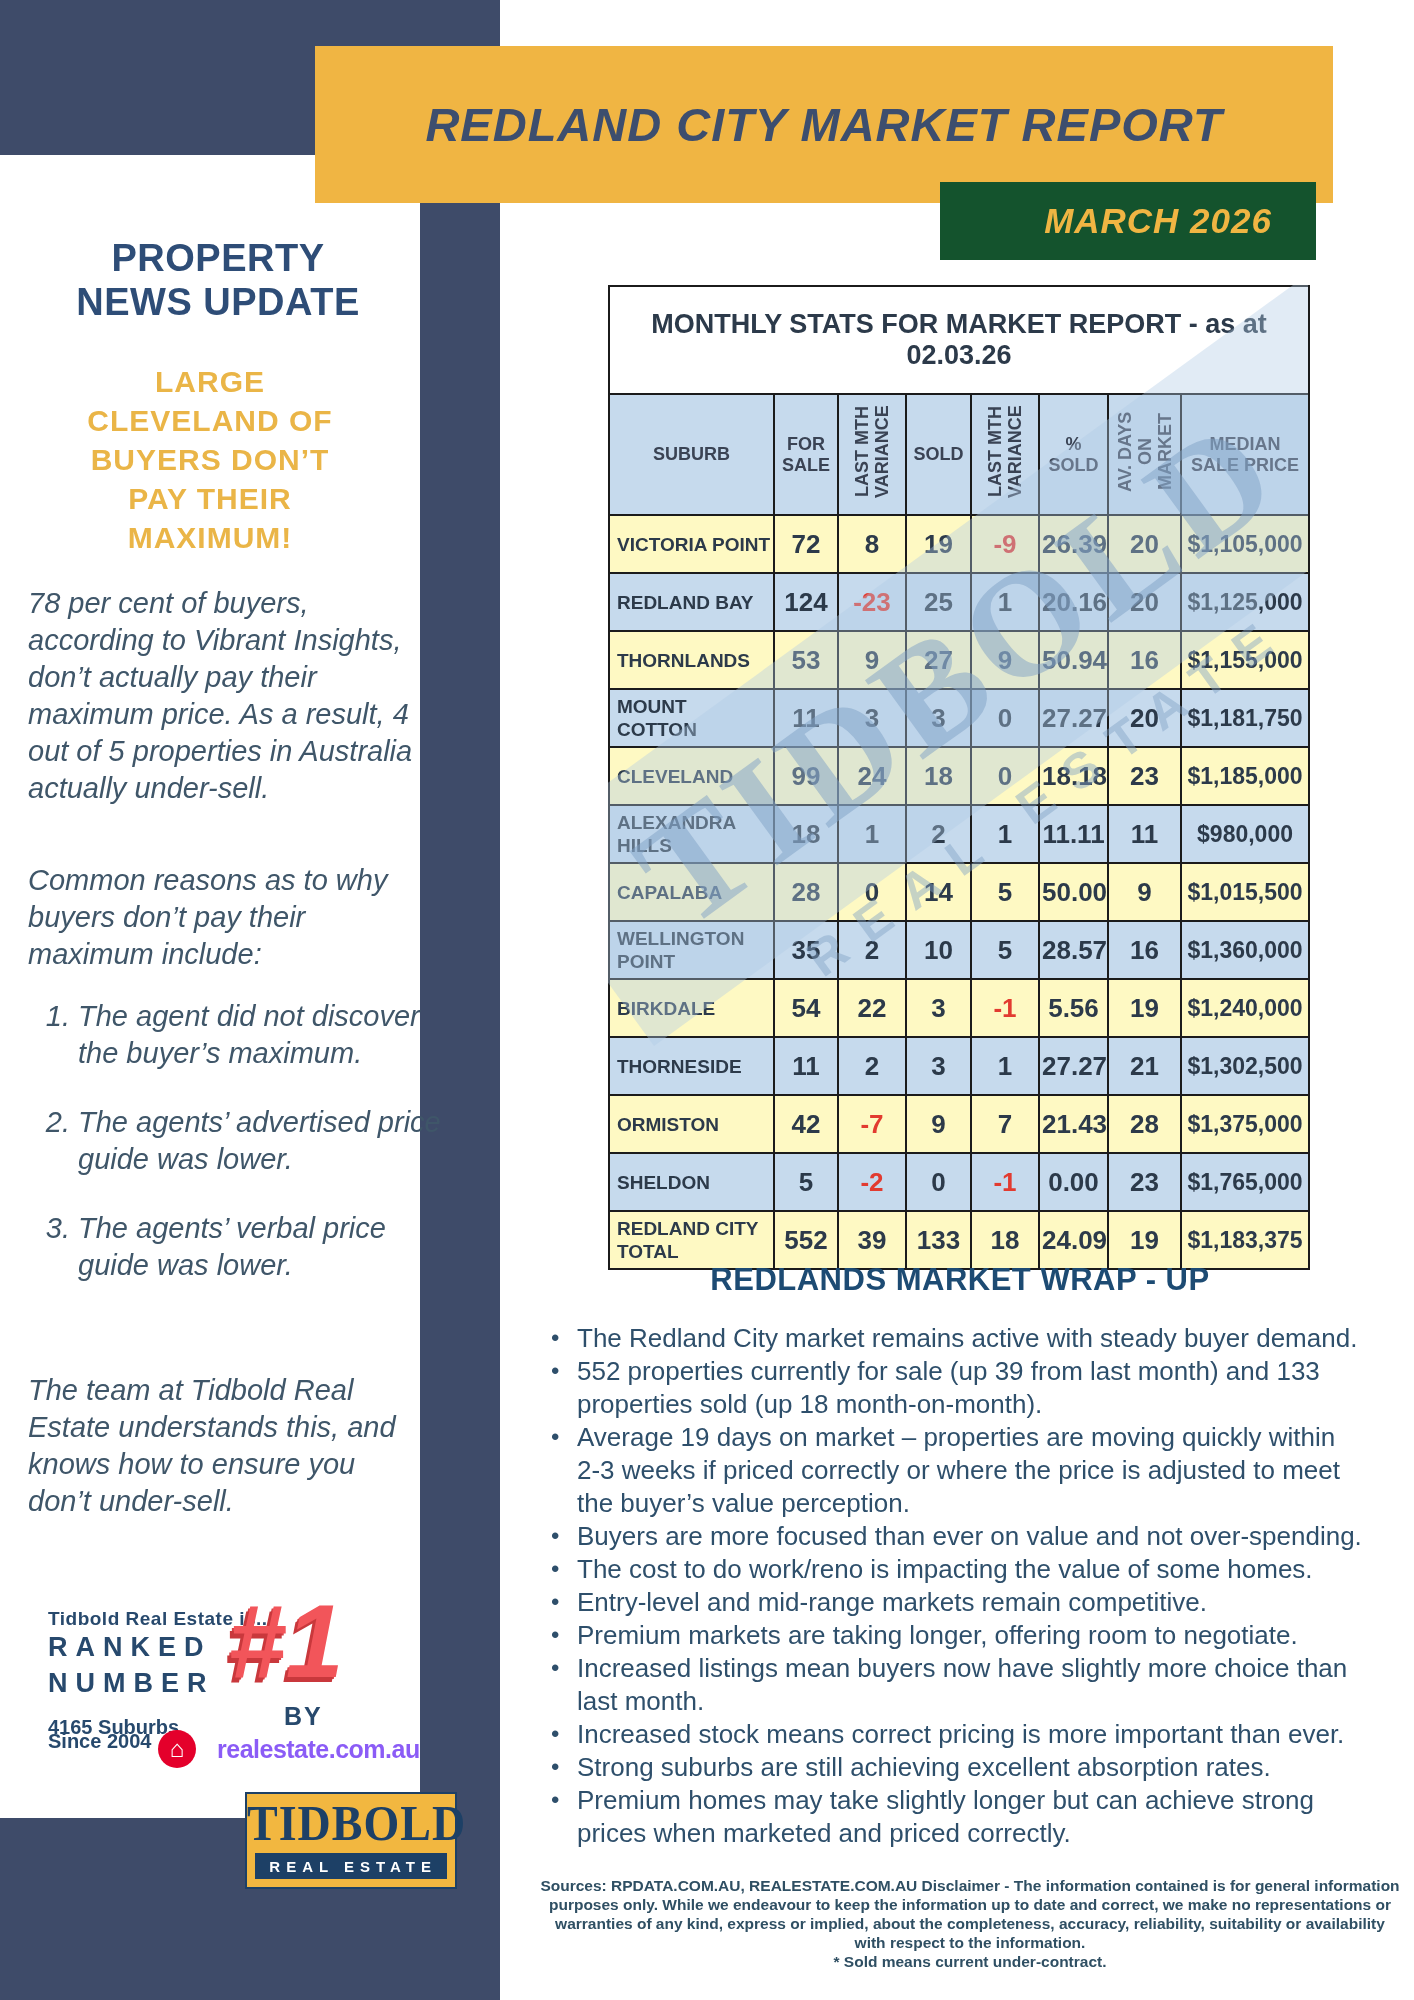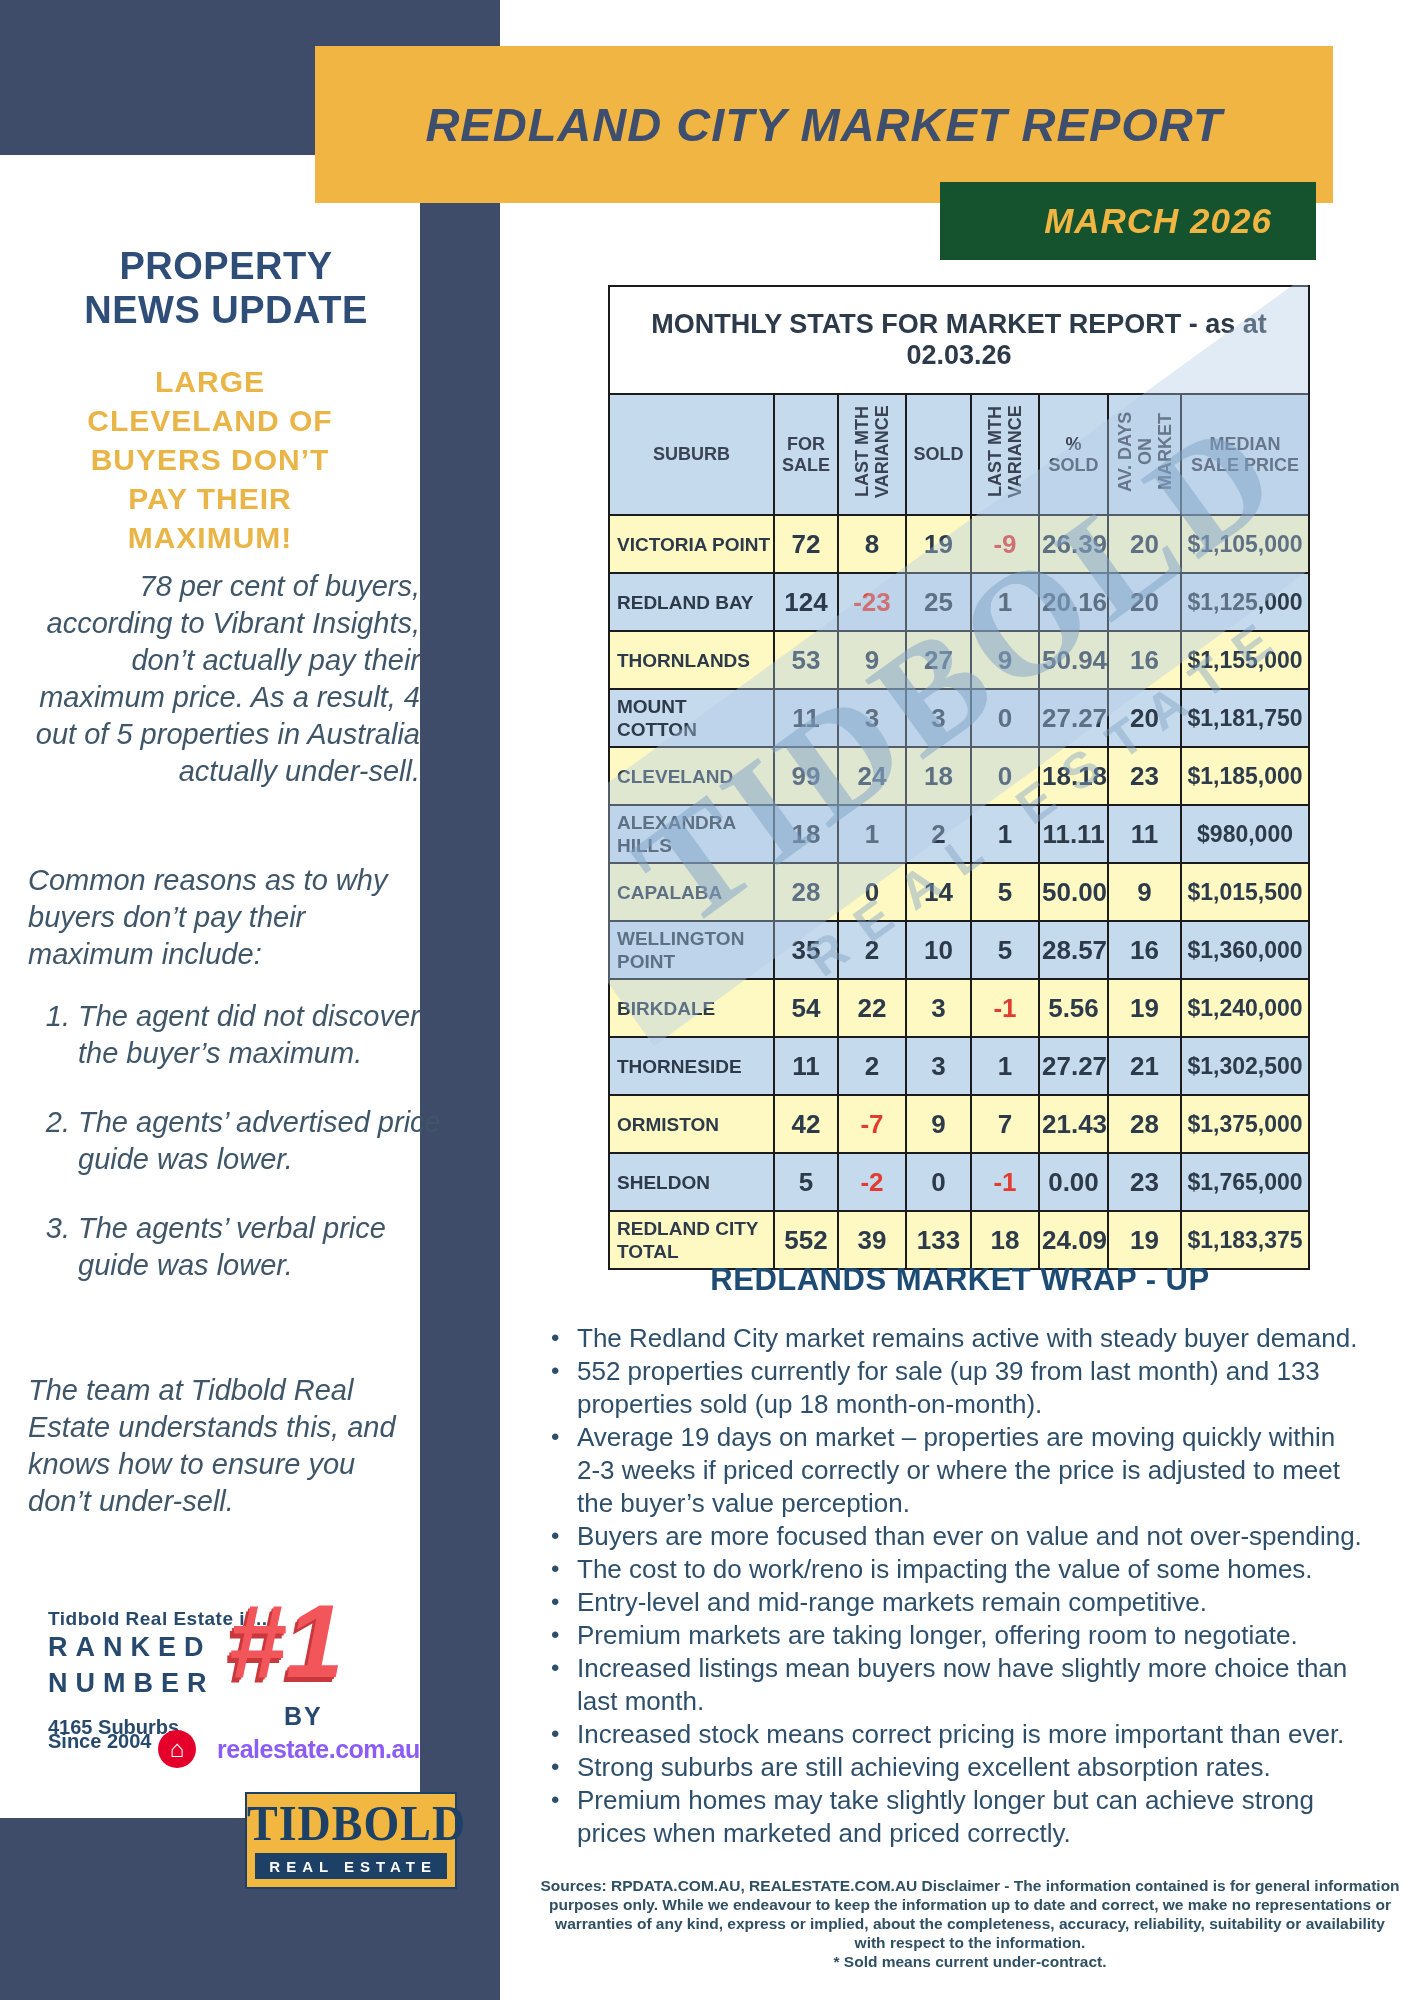--- a/index.html
+++ b/index.html
@@ -13,27 +13,27 @@
 
   
   .banner{position:absolute;left:315px;top:46px;width:1018px;height:157px;background:#f0b543;z-index:2;
           display:flex;align-items:center;justify-content:center;}
   .banner h1{margin:0;font-size:47px;font-weight:800;font-style:italic;color:#3d4e6e;letter-spacing:1px;}
   .date-banner{position:absolute;left:940px;top:182px;width:376px;height:78px;background:#14532d;z-index:3;
           display:flex;align-items:center;justify-content:flex-end;padding-right:44px;box-sizing:border-box;}
   .date-banner span{font-size:35px;font-weight:800;font-style:italic;color:#f0b543;letter-spacing:1px;}
 
   
-  .sb-head{position:absolute;left:0;top:228px;width:420px;margin:16px;text-align:center;z-index:2;
+  .sb-head{position:absolute;left:0;top:228px;width:420px;margin:8px;text-align:center;z-index:2;
            font-size:38px;line-height:44px;font-weight:800;color:#2e4d77;letter-spacing:.5px;}
   .sb-sub{position:absolute;left:0;top:362px;width:420px;margin:0;text-align:center;z-index:2;
           font-size:30px;line-height:39px;font-weight:800;color:#eab547;letter-spacing:1px;}
   .sb-para{position:absolute;left:28px;width:392px;margin:0;z-index:2;
            font-style:italic;font-size:29px;line-height:37px;color:#3f5669;}
-  .p1{top:568px;text-align:right;} .p2{top:862px;} .p3{top:1372px;}
+  .p1{top:585px;} .p2{top:862px;} .p3{top:1372px;}
   .sb-list{position:absolute;left:30px;top:998px;width:372px;margin:0;padding:0 0 0 48px;z-index:2;
            font-style:italic;font-size:29px;line-height:37px;color:#3f5669;}
   .sb-list li{margin-bottom:32px;}
 
   
   .ranked{position:absolute;left:0;top:1580px;width:420px;height:200px;z-index:2;color:#27496d;}
   .rk-intro{position:absolute;left:48px;top:28px;font-size:19px;font-weight:800;letter-spacing:.5px;}
   .rk-word{position:absolute;left:48px;font-size:27px;font-weight:800;letter-spacing:8px;}
   .w1{top:52px;} .w2{top:88px;}
   .rk-stat{position:absolute;left:48px;font-size:20px;font-weight:800;}

